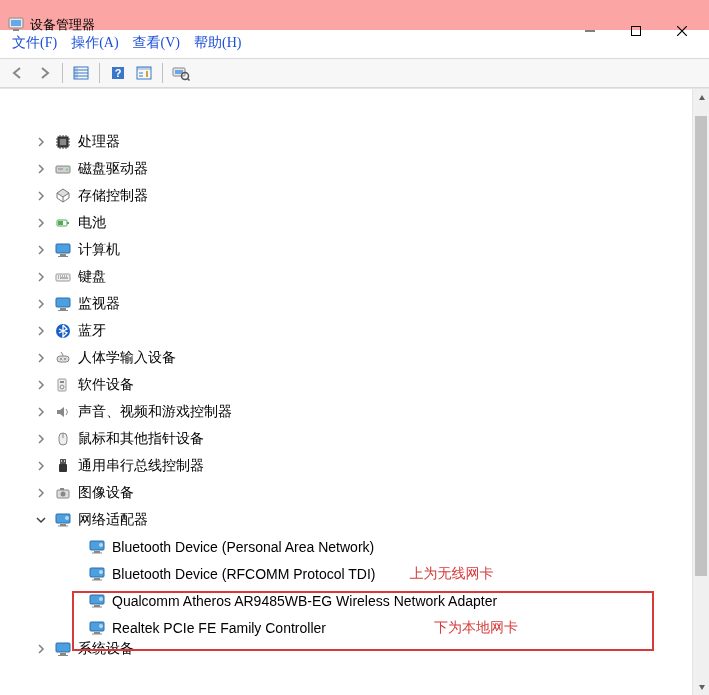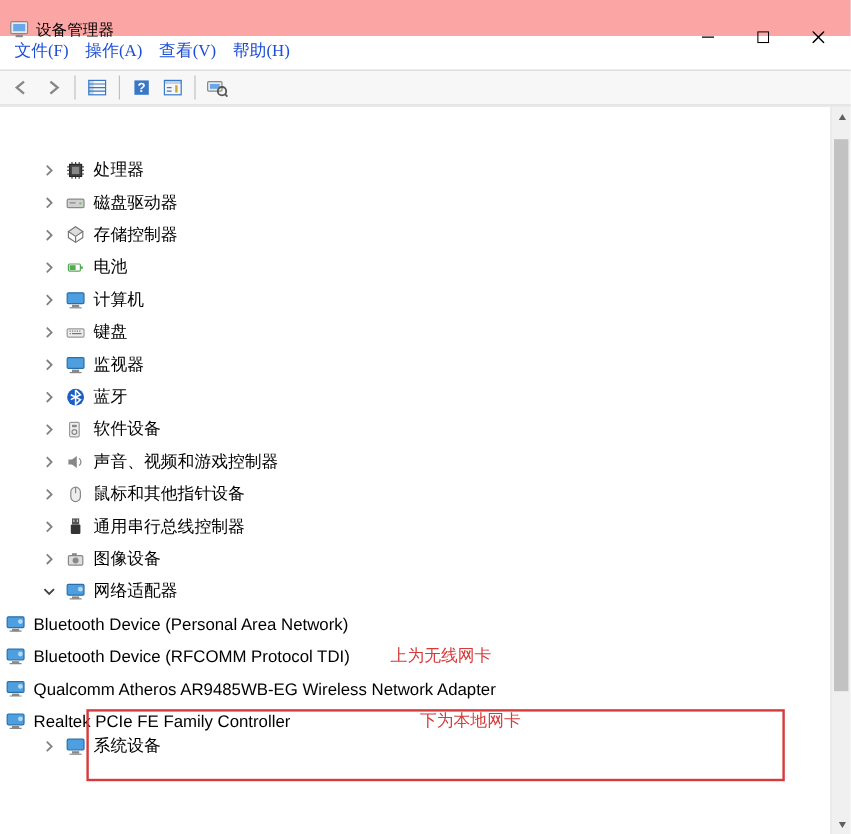--- a/index.html
+++ b/index.html
@@ -93,20 +93,21 @@
   .node .icon {
     width: 18px; height: 18px;
     margin: 0 6px 0 4px;
     display: flex; align-items: center; justify-content: center;
   }
   .node .label { }
   .child {
     display: flex;
     align-items: center;
     height: 27px;
+    padding-left: 84px;
     font-size: 14px;
     white-space: nowrap;
   }
   .child .icon {
     width: 18px; height: 18px;
     margin: 0 6px 0 4px;
     display: flex; align-items: center; justify-content: center;
   }
   .annotation-red {
     color: #d63a3a;
@@ -343,20 +344,36 @@
         <span class="label">蓝牙</span>
       </div>
       <div class="node">
         <span class="exp">
           <svg width="10" height="10" viewBox="0 0 10 10">
             <path d="M3 1 L7 5 L3 9" fill="none" stroke="#808080" stroke-width="1.5"></path>
           </svg>
         </span>
         <span class="icon">
           <svg width="16" height="16" viewBox="0 0 16 16">
+            <rect x="2" y="6" width="12" height="6" rx="3" fill="#ddd" stroke="#888"></rect>
+            <circle cx="6" cy="9" r="1" fill="#888"></circle>
+            <circle cx="10" cy="9" r="1" fill="#888"></circle>
+            <path d="M6 2 Q8 4 8 6" stroke="#888" fill="none"></path>
+          </svg>
+        </span>
+        <span class="label">人体学输入设备</span>
+      </div>
+      <div class="node">
+        <span class="exp">
+          <svg width="10" height="10" viewBox="0 0 10 10">
+            <path d="M3 1 L7 5 L3 9" fill="none" stroke="#808080" stroke-width="1.5"></path>
+          </svg>
+        </span>
+        <span class="icon">
+          <svg width="16" height="16" viewBox="0 0 16 16">
             <rect x="3" y="2" width="8" height="12" rx="1" fill="#eee" stroke="#999"></rect>
             <rect x="5" y="4" width="4" height="2" fill="#888"></rect>
             <circle cx="7" cy="10" r="2" fill="none" stroke="#888"></circle>
           </svg>
         </span>
         <span class="label">软件设备</span>
       </div>
       <div class="node">
         <span class="exp">
           <svg width="10" height="10" viewBox="0 0 10 10">

